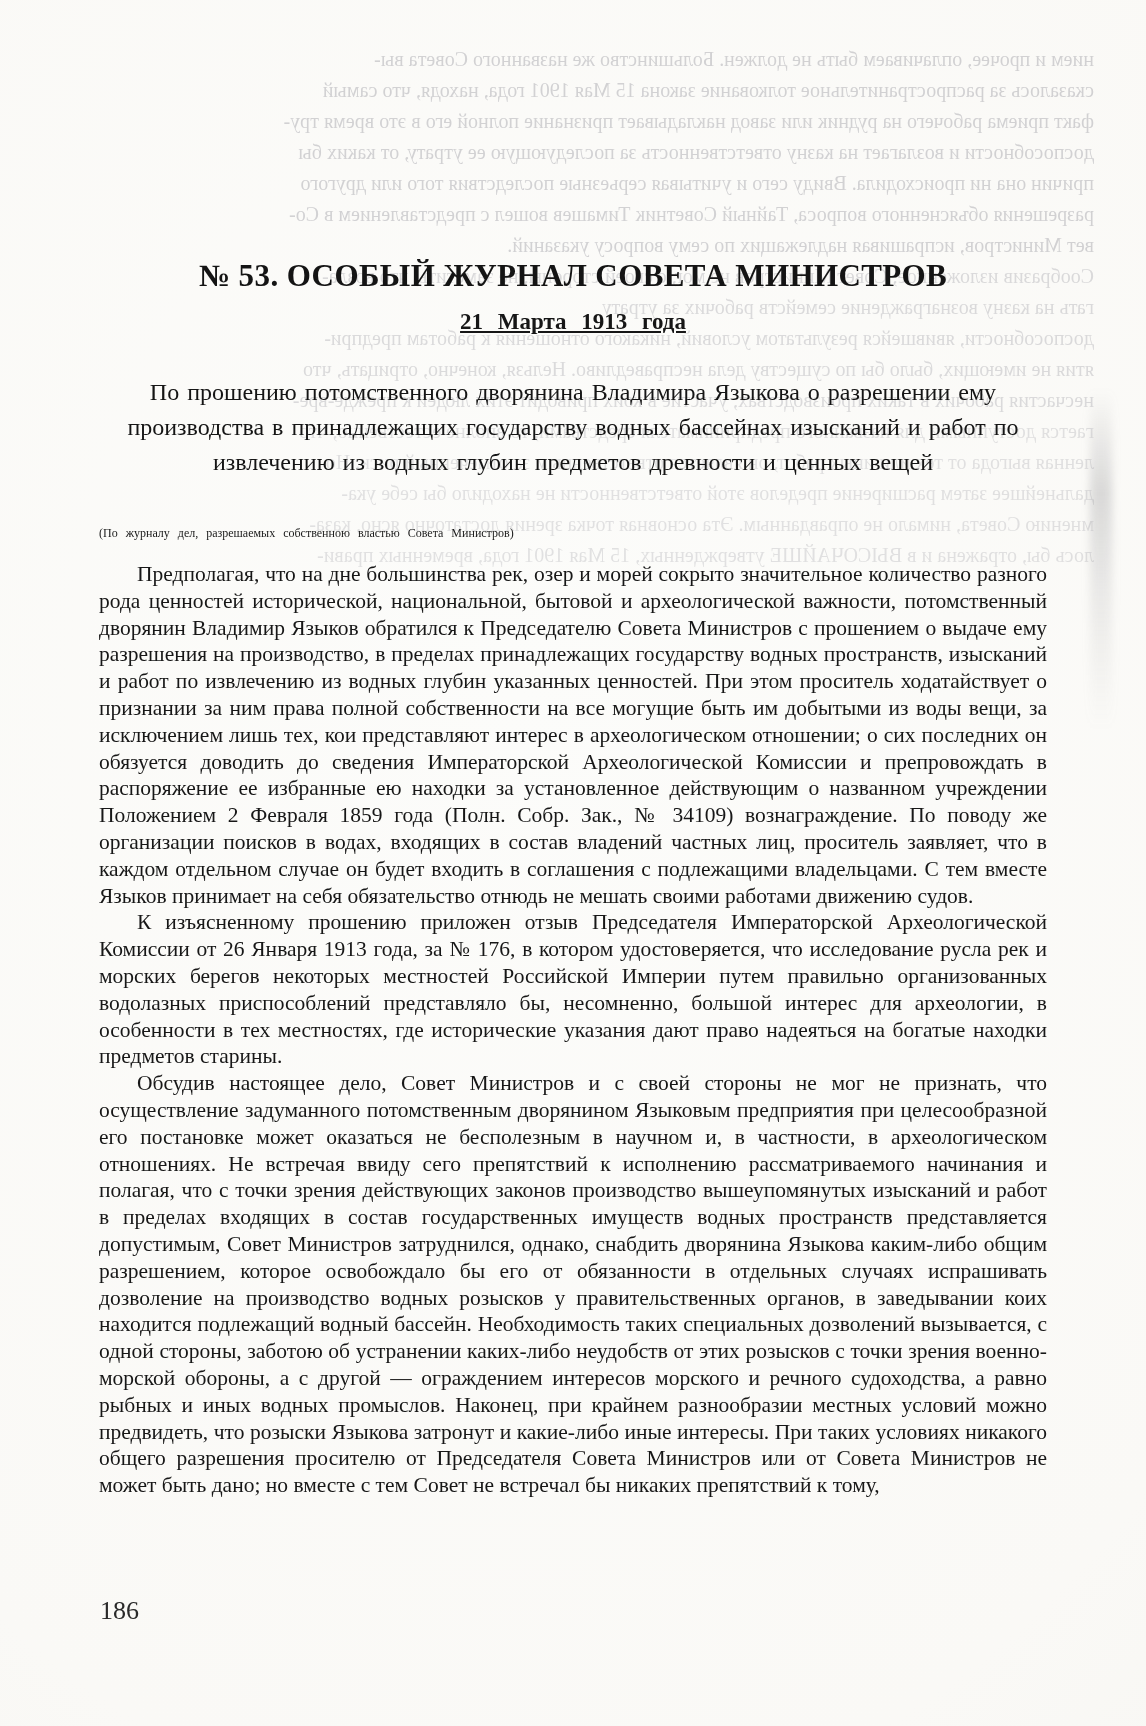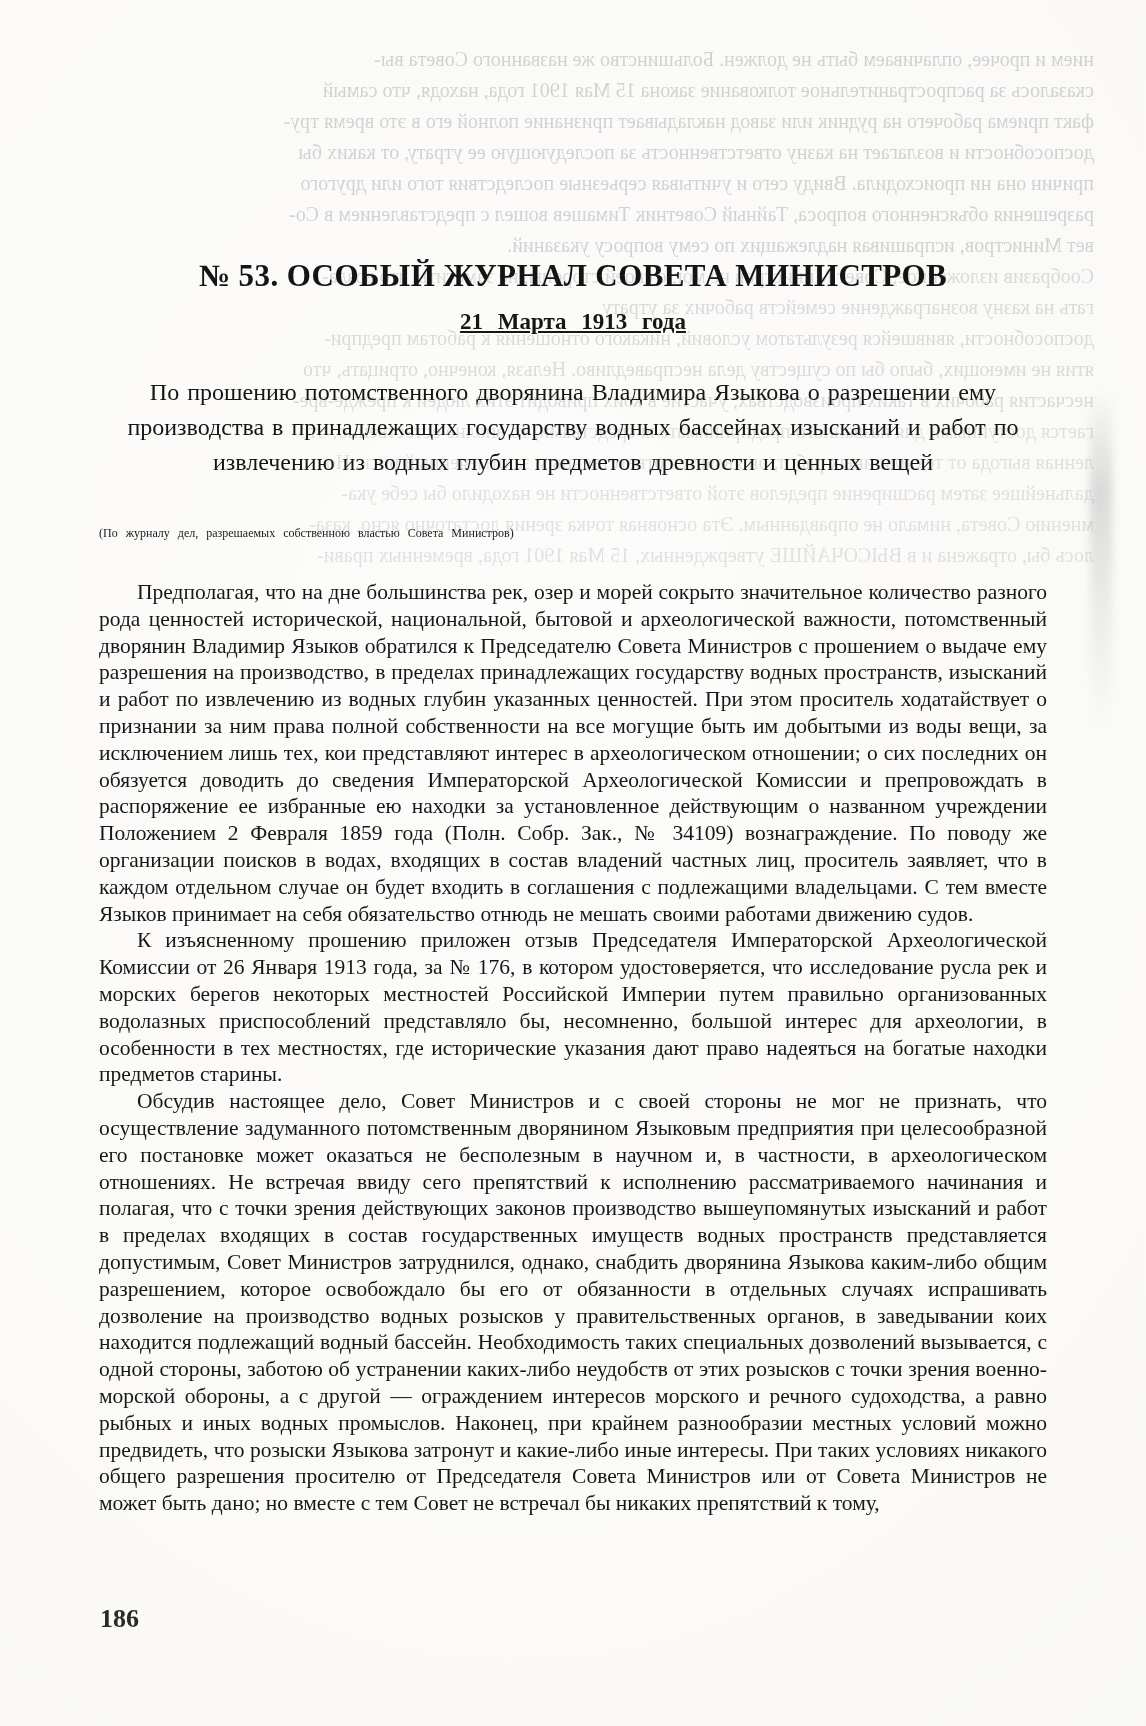--- a/index.html
+++ b/index.html
@@ -85,37 +85,37 @@
   .source-note {
     margin: 46px 0 0 0;
     text-align: left;
     font-size: 12px;
     font-weight: 400;
     word-spacing: 5px;
     color: #1a1a1a;
   }
 
   .body-text {
-    margin-top: 38px;
+    margin-top: 20px;
     font-size: 21.5px;
     line-height: 26.8px;
     text-align: justify;
     color: #171717;
   }
   .body-text .para {
     margin: 0;
     text-indent: 38px;
   }
 
   .page-number {
     position: absolute;
     left: 100px;
-    bottom: 92px;
+    bottom: 100px;
     font-size: 26px;
-    font-weight: 700;
+    font-weight: 400;
     color: #2a2a2a;
     z-index: 2;
   }
 </style>
 </head>
 <body>
 
 <div class="page">
 
   <div class="bleed">

